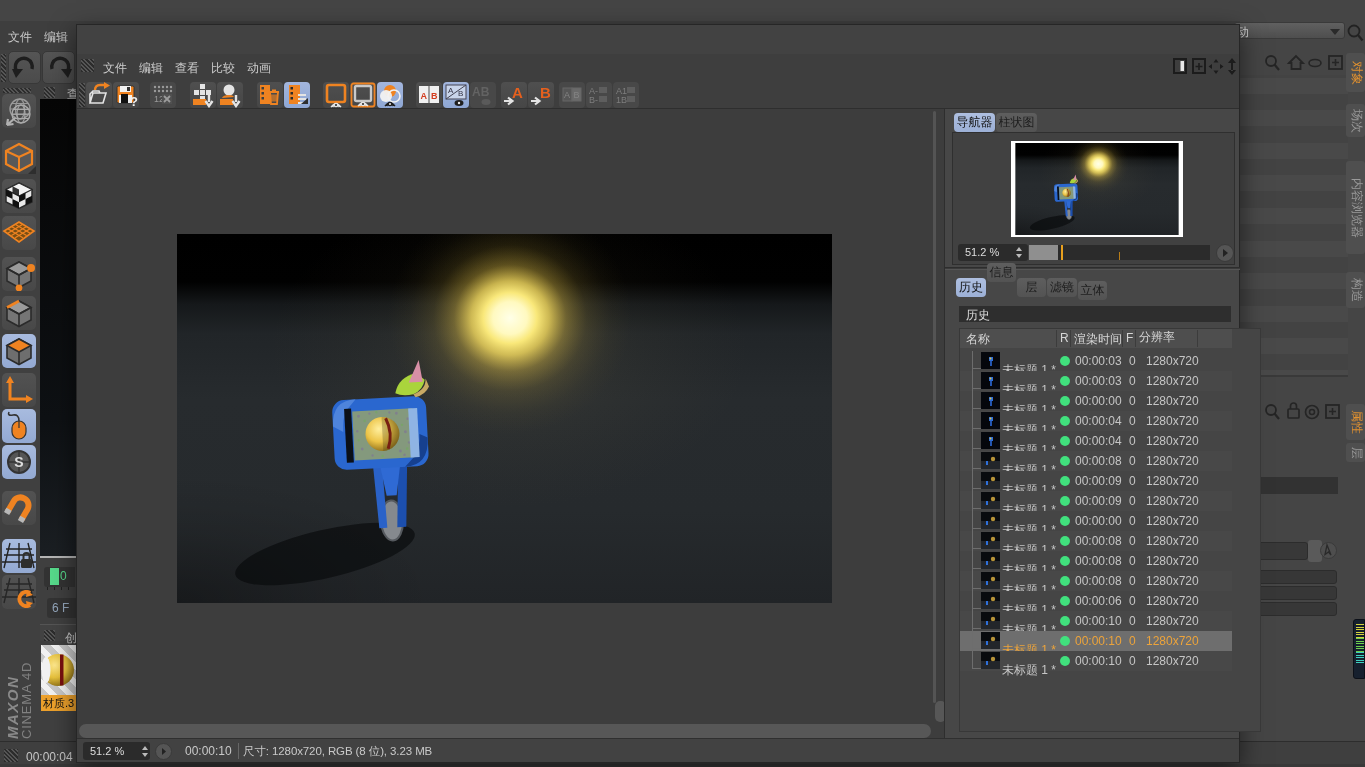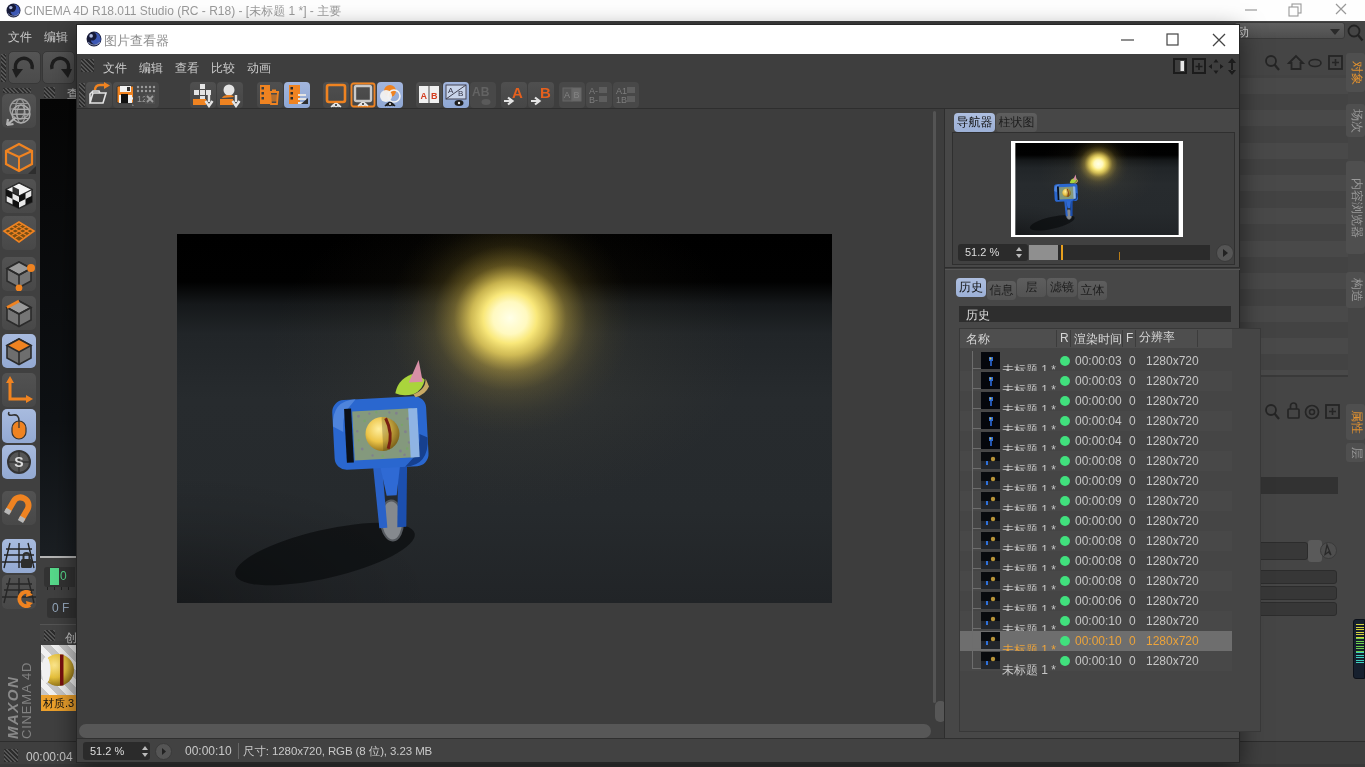--- a/index.html
+++ b/index.html
@@ -53,35 +53,20 @@
 .hrow .rs { position:absolute; left:186px; top:3px; color:#c6c6c6; font-size:12px; }
 .hrow .th { position:absolute; left:21px; top:1px; width:19px; height:17px; background:#0a0c11; }
 .vtab { position:absolute; left:1346px; width:19px; background:#4f4f4f; color:#9a9a9a; font-size:12px; border-radius:3px; }
 .vtab.org { color:#e2912f; }
 .vtab > div { position:absolute; left:50%; top:50%; transform:translate(-50%,-50%) rotate(90deg); white-space:nowrap; }
 </style>
 </head>
 <body>
 <div id="root">
 
-  <div id="mtitle" class="abs">
-    <svg class="abs" style="left:6px;top:3px" width="15" height="15" viewBox="0 0 15 15">
-      <circle cx="7.5" cy="7.5" r="7" fill="#161a38"></circle>
-      <path d="M7.5 1.2 A6.3 6.3 0 0 1 13.8 7.5 A4.6 4.6 0 0 1 4.5 8.6 A3.2 3.2 0 0 0 7.5 1.2" fill="#3d58b4"></path>
-      <circle cx="4.8" cy="4.6" r="1.7" fill="#aebadf"></circle>
-      <path d="M2 10.5 A7 7 0 0 0 13 10.5" stroke="#8d98c0" stroke-width="1" fill="none" opacity=".8"></path>
-    </svg>
-    <div class="txt">CINEMA 4D R18.011 Studio (RC - R18) - [未标题 1 *] - 主要</div>
-    <svg class="abs" style="left:1243px;top:0" width="110" height="20" viewBox="0 0 110 20">
-      <line x1="2" y1="10" x2="14" y2="10" stroke="#999" stroke-width="1.2"></line>
-      <rect x="49" y="4" width="9" height="9" fill="none" stroke="#999" stroke-width="1.1"></rect>
-      <rect x="46" y="7" width="9" height="9" fill="#fefefe" stroke="#999" stroke-width="1.1"></rect>
-      <path d="M93 4 L103 14 M103 4 L93 14" stroke="#999" stroke-width="1.2"></path>
-    </svg>
-  </div>
 
   <div id="mmenu" class="abs">
     <span style="left:8px">文件</span>
       <span style="left:44px">编辑</span>
   </div>
 
   <div id="mtools" class="abs">
     <div class="grip abs" style="left:1px;top:4px;width:5px;height:28px"></div>
     <div class="ubtn" style="left:8px"></div>
     <div class="ubtn" style="left:42px"></div>
@@ -197,21 +182,21 @@
   <div id="vpstrip" class="abs">
     <div class="grip abs" style="left:5px;top:2px;width:11px;height:11px"></div>
     <div class="abs" style="left:28px;top:1px;color:#c9c9c9;font-size:12px">查</div>
     <div class="abs" style="left:1px;top:14px;width:36px;height:459px;background:linear-gradient(180deg,#060606,#0e1114 70%,#1b1f23);border-bottom:2px solid #b5b5b5"></div>
 
     <div class="abs" style="left:5px;top:482px;width:31px;height:20px;background:#333;border-radius:3px 0 0 3px"></div>
     <div class="abs" style="left:11px;top:483px;width:9px;height:17px;background:#57da8b"></div>
     <div class="abs" style="left:21px;top:484px;color:#57da8b;font-size:12px">0</div>
     <div class="abs" style="left:8px;top:502px;width:28px;height:3px;background:repeating-linear-gradient(90deg,#222 0 1px,transparent 1px 7px)"></div>
 
-    <div class="abs" style="left:8px;top:513px;width:29px;height:20px;background:#333;border-radius:3px 0 0 3px;color:#94a7bc;font-size:12px;padding:3px 0 0 5px">0 F</div>
+    <div class="abs" style="left:8px;top:513px;width:29px;height:20px;background:#333;border-radius:3px 0 0 3px;color:#94a7bc;font-size:12px;padding:3px 0 0 5px">6 F</div>
 
     <div class="abs" style="left:1px;top:539px;width:36px;height:17px;background:#434343;border-top:1px solid #555"></div>
     <div class="grip abs" style="left:5px;top:545px;width:11px;height:11px"></div>
     <div class="abs" style="left:26px;top:545px;color:#c9c9c9;font-size:12px">创</div>
 
     <div class="abs" style="left:2px;top:560px;width:35px;height:50px;background:
       repeating-linear-gradient(45deg,#c8c8c8 0 6px,#f2f2f2 6px 12px)">
       <svg width="35" height="50" viewBox="0 0 35 50">
         <defs>
             <radialGradient id="mb" cx="40%" cy="35%" r="70%">
@@ -309,34 +294,20 @@
       </div>
   </div>
 
   <div id="mstatus" class="abs">
     <div class="grip abs" style="left:4px;top:7px;width:14px;height:13px"></div>
     <div class="t">00:00:04</div>
     <div class="abs" style="left:0;top:22px;width:1365px;height:4px;background:#393939"></div>
   </div>
 
   <div id="pv" class="abs">
-    <div id="pvtitle" class="abs">
-      <svg class="abs" style="left:9px;top:6px" width="16" height="16" viewBox="0 0 15 15">
-        <circle cx="7.5" cy="7.5" r="7" fill="#161a38"></circle>
-        <path d="M7.5 1.2 A6.3 6.3 0 0 1 13.8 7.5 A4.6 4.6 0 0 1 4.5 8.6 A3.2 3.2 0 0 0 7.5 1.2" fill="#3d58b4"></path>
-        <circle cx="4.8" cy="4.6" r="1.7" fill="#aebadf"></circle>
-        <path d="M2 10.5 A7 7 0 0 0 13 10.5" stroke="#8d98c0" stroke-width="1" fill="none" opacity=".8"></path>
-      </svg>
-      <div class="txt">图片查看器</div>
-      <svg class="abs" style="left:1040px;top:0" width="120" height="30" viewBox="0 0 120 30">
-        <line x1="4" y1="15" x2="17" y2="15" stroke="#444" stroke-width="1.2"></line>
-        <rect x="50" y="9" width="11" height="11" fill="none" stroke="#444" stroke-width="1.2"></rect>
-        <path d="M96 9 L108 21 M108 9 L96 21" stroke="#444" stroke-width="1.3"></path>
-      </svg>
-    </div>
     <div id="pvmenu" class="abs">
       <div class="grip abs" style="left:4px;top:5px;width:13px;height:13px"></div>
       <span style="left:26px">文件</span>
         <span style="left:62px">编辑</span>
         <span style="left:98px">查看</span>
         <span style="left:134px">比较</span>
         <span style="left:170px">动画</span>
       <svg class="abs" style="left:1095px;top:4px" width="67" height="17" viewBox="0 0 67 17">
         <rect x="2" y="1" width="12" height="14" fill="none" stroke="#1c1c1c" stroke-width="2"></rect>
         <rect x="8.5" y="3" width="3.5" height="10" fill="#e8e8e8"></rect>
@@ -355,21 +326,21 @@
               <path d="M18 0 L24 3.5 L18 7 Z" fill="#ef8321"></path>
             </svg></div>
           <div class="tbtn " style="left:36px"><svg width="26" height="26" viewBox="0 0 26 26">
               <rect x="4" y="4" width="17" height="17" rx="1.5" fill="#ef8321" stroke="#333"></rect>
               <rect x="7" y="4" width="11" height="6" fill="#f2f2f2"></rect>
               <rect x="14" y="5" width="3" height="4" fill="#333"></rect>
    <rect x="6" y="13" width="13" height="8" fill="#f2f2f2"></rect>
               <rect x="8" y="12" width="7" height="9" fill="#111"></rect>
    <text x="17" y="24" font-size="13" font-weight="bold" fill="#f0f0f0" font-family="Liberation Sans">?</text>
             </svg></div>
-          <div class="tbtn flat" style="left:56px"><svg width="26" height="26" viewBox="0 0 26 26">
+          <div class="tbtn flat" style="left:73px"><svg width="26" height="26" viewBox="0 0 26 26">
               <g fill="#9c9c9c">
                 <circle cx="5" cy="5" r="1.2"></circle>
                 <circle cx="9" cy="5" r="1.2"></circle>
                 <circle cx="13" cy="5" r="1.2"></circle>
                 <circle cx="17" cy="5" r="1.2"></circle>
    <circle cx="5" cy="9" r="1.2"></circle>
                 <circle cx="9" cy="9" r="1.2"></circle>
                 <circle cx="13" cy="9" r="1.2"></circle>
                 <circle cx="17" cy="9" r="1.2"></circle>
                 <circle cx="21" cy="5" r="1.2"></circle>
@@ -521,21 +492,21 @@
       <div class="abs" style="left:174px;top:143px;width:1px;height:8px;background:#b87d18"></div>
       <div class="abs" style="left:271px;top:135px;width:18px;height:18px;background:#555;border:1px solid #3a3a3a;border-radius:50%">
         <svg width="16" height="16" viewBox="0 0 16 16">
             <path d="M6 4 L11 8 L6 12 Z" fill="#222"></path>
           </svg>
       </div>
 
       <div class="abs" style="left:0px;top:158px;width:295px;height:3px;background:#3a3a3a;border-top:1px solid #2d2d2d;border-bottom:1px solid #555"></div>
 
       <div class="tab sel" style="left:11px;top:169px;width:30px">历史</div>
-      <div class="tab" style="left:42px;top:172px;width:29px">信息</div>
+      <div class="tab" style="left:42px;top:154px;width:29px">信息</div>
       <div class="tab" style="left:72px;top:169px;width:29px">层</div>
       <div class="tab" style="left:102px;top:169px;width:30px">滤镜</div>
       <div class="tab" style="left:133px;top:172px;width:29px">立体</div>
 
       <div class="abs" style="left:14px;top:197px;width:272px;height:16px;background:#2e2e2e;color:#ddd;font-size:12px;padding:1px 0 0 7px">历史</div>
 
       <div class="abs" style="left:14px;top:219px;width:302px;height:404px;background:#454545;border:1px solid #383838">
         <div class="abs" style="left:0;top:0;width:272px;height:19px;background:#4e4e4e;color:#d6d6d6;font-size:12px">
           <span class="abs" style="left:6px;top:2px">名称</span>
           <span class="abs" style="left:100px;top:2px">R</span>

